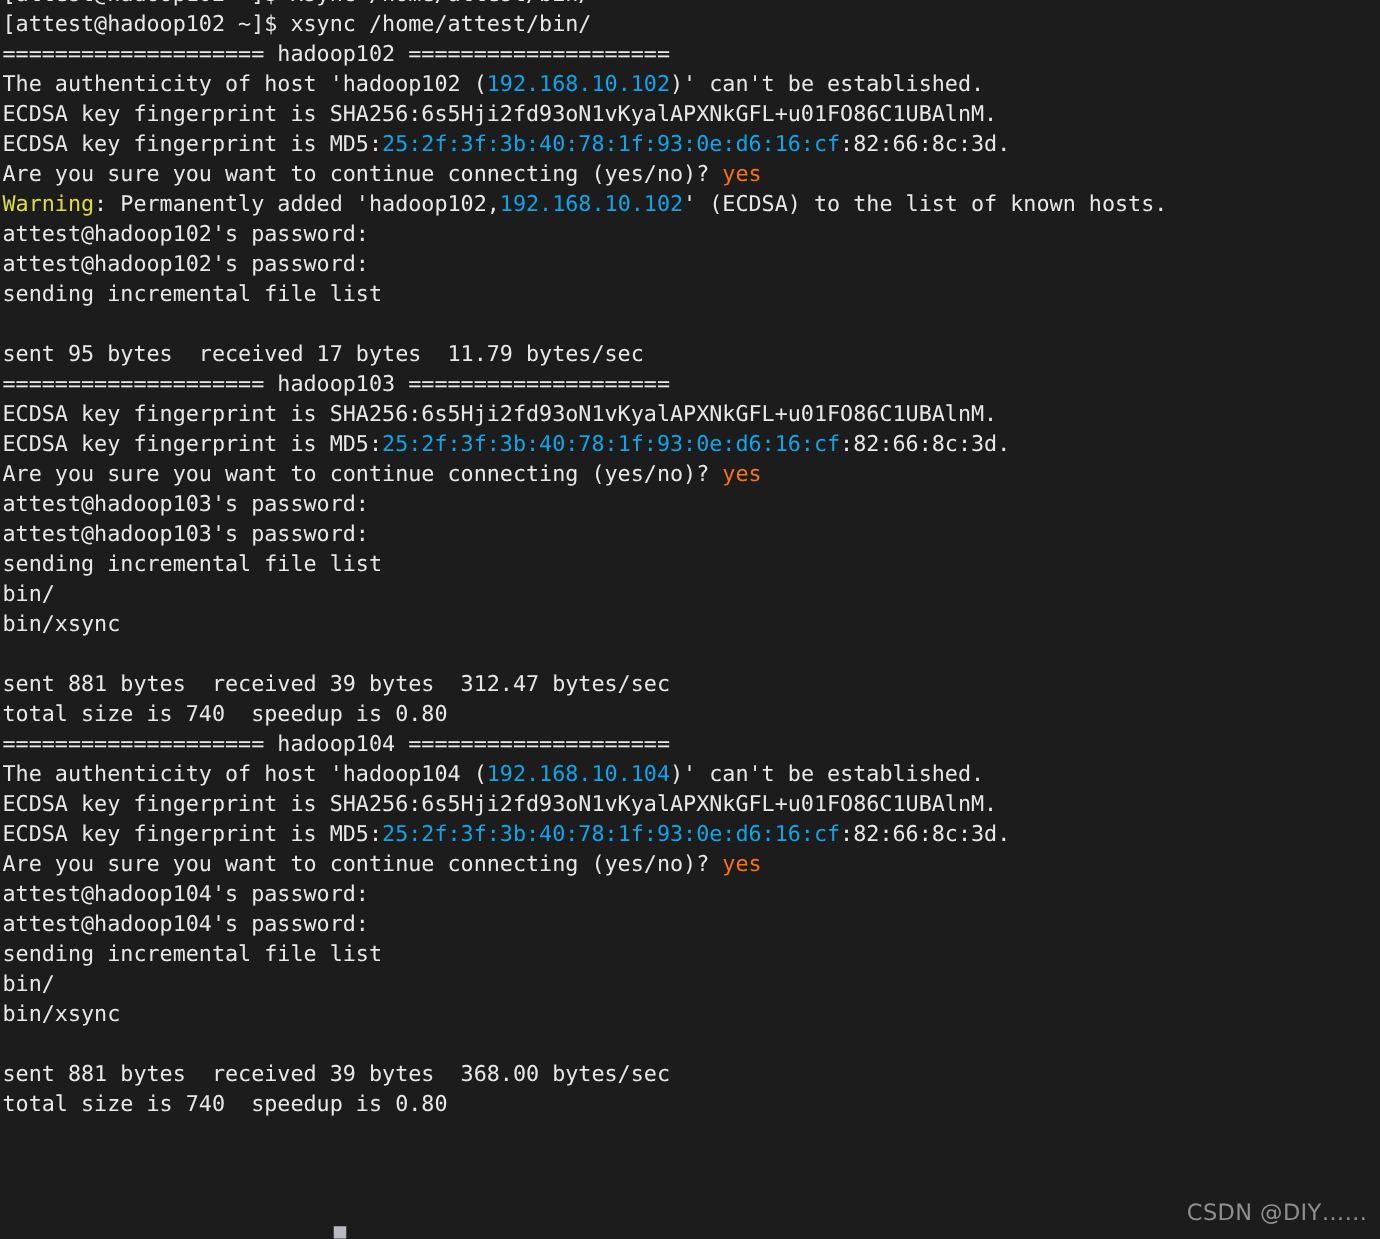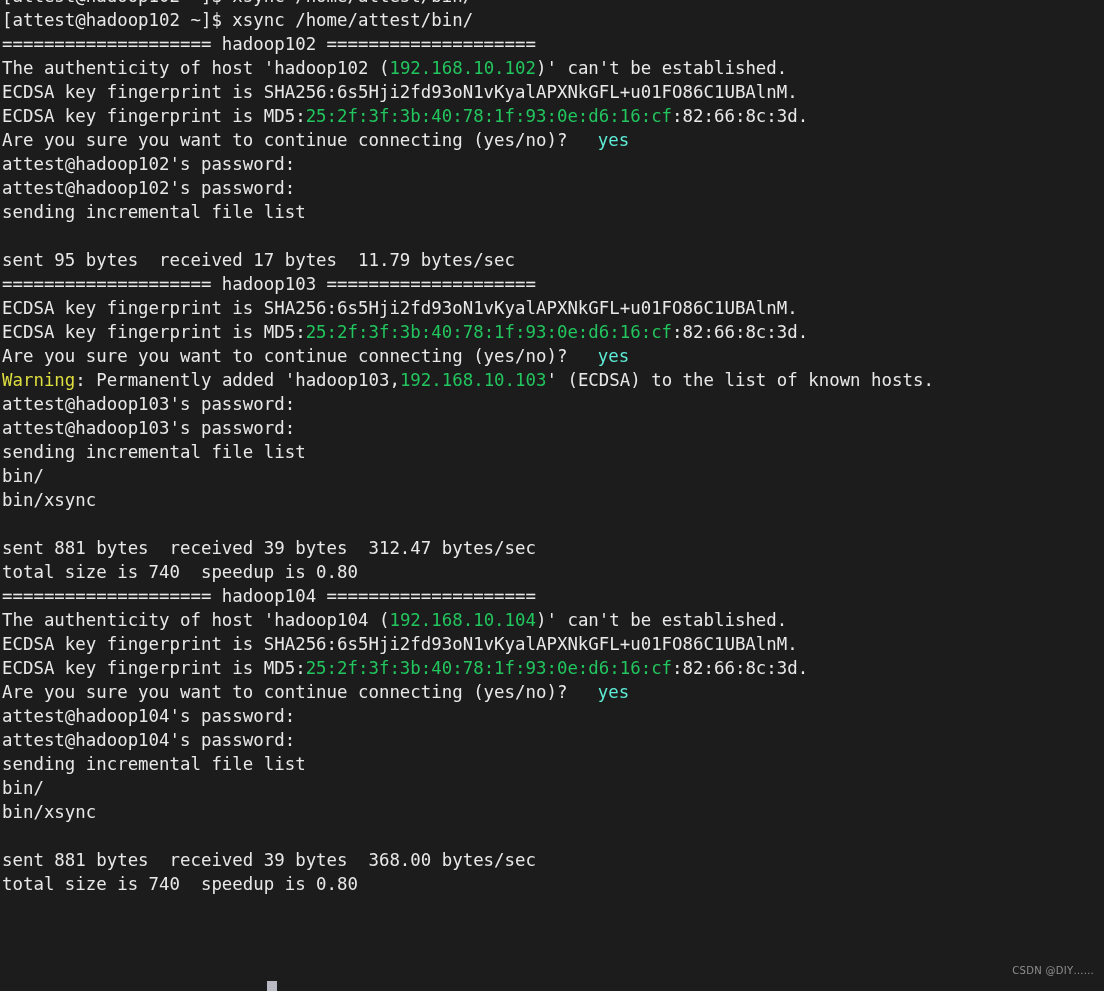--- a/index.html
+++ b/index.html
@@ -39,68 +39,68 @@
     white-space: pre;
     font-family: "DejaVu Sans Mono", "Liberation Mono", monospace;
     font-size: 17.4px;
     line-height: 24px;
     color: #e8e8e8;
   }
   .line.blank {
     height: 24px;
   }
   .fg-default { color: #e8e8e8; }
-  .fg-magenta { color: #22c55e; }
-  .fg-green   { color: #5eead4; margin-left: 20px; }
+  .fg-magenta { color: #0ea5e9; }
+  .fg-green   { color: #f97316; }
   .fg-yellow  { color: #dede3f; }
 
   
   #cursor {
     position: absolute;
     left: 267px;
     top: 981px;
     width: 10px;
     height: 10px;
     background: #b9b9c4;
   }
   #watermark {
     position: absolute;
     right: 10px;
     top: 963px;
     color: #8f8f8f;
     font-family: "DejaVu Sans", "Liberation Sans", sans-serif;
-    font-size: 10px;
+    font-size: 18px;
     line-height: 16px;
     letter-spacing: 0.3px;
     white-space: pre;
     user-select: none;
   }
 </style>
 </head>
 <body>
 
 <div id="terminal">
   <div id="screen">
       <div class="line"><span class="fg-default">[attest@hadoop102 ~]$ xsync /home/attest/bin/</span></div>
       <div class="line"><span class="fg-default">[attest@hadoop102 ~]$ xsync /home/attest/bin/</span></div>
       <div class="line"><span class="fg-default">==================== hadoop102 ====================</span></div>
       <div class="line"><span class="fg-default">The authenticity of host 'hadoop102 (</span><span class="fg-magenta">192.168.10.102</span><span class="fg-default">)' can't be established.</span></div>
       <div class="line"><span class="fg-default">ECDSA key fingerprint is SHA256:6s5Hji2fd93oN1vKyalAPXNkGFL+u01FO86C1UBAlnM.</span></div>
       <div class="line"><span class="fg-default">ECDSA key fingerprint is MD5:</span><span class="fg-magenta">25:2f:3f:3b:40:78:1f:93:0e:d6:16:cf</span><span class="fg-default">:82:66:8c:3d.</span></div>
       <div class="line"><span class="fg-default">Are you sure you want to continue connecting (yes/no)? </span><span class="fg-green">yes</span></div>
+      <div class="line"><span class="fg-yellow">Warning</span><span class="fg-default">: Permanently added 'hadoop102,</span><span class="fg-magenta">192.168.10.102</span><span class="fg-default">' (ECDSA) to the list of known hosts.</span></div>
       <div class="line"><span class="fg-default">attest@hadoop102's password:</span></div>
       <div class="line"><span class="fg-default">attest@hadoop102's password:</span></div>
       <div class="line"><span class="fg-default">sending incremental file list</span></div>
       <div class="line blank">&nbsp;</div>
       <div class="line"><span class="fg-default">sent 95 bytes  received 17 bytes  11.79 bytes/sec</span></div>
       <div class="line"><span class="fg-default">==================== hadoop103 ====================</span></div>
       <div class="line"><span class="fg-default">ECDSA key fingerprint is SHA256:6s5Hji2fd93oN1vKyalAPXNkGFL+u01FO86C1UBAlnM.</span></div>
       <div class="line"><span class="fg-default">ECDSA key fingerprint is MD5:</span><span class="fg-magenta">25:2f:3f:3b:40:78:1f:93:0e:d6:16:cf</span><span class="fg-default">:82:66:8c:3d.</span></div>
       <div class="line"><span class="fg-default">Are you sure you want to continue connecting (yes/no)? </span><span class="fg-green">yes</span></div>
-      <div class="line"><span class="fg-yellow">Warning</span><span class="fg-default">: Permanently added 'hadoop103,</span><span class="fg-magenta">192.168.10.103</span><span class="fg-default">' (ECDSA) to the list of known hosts.</span></div>
       <div class="line"><span class="fg-default">attest@hadoop103's password:</span></div>
       <div class="line"><span class="fg-default">attest@hadoop103's password:</span></div>
       <div class="line"><span class="fg-default">sending incremental file list</span></div>
       <div class="line"><span class="fg-default">bin/</span></div>
       <div class="line"><span class="fg-default">bin/xsync</span></div>
       <div class="line blank">&nbsp;</div>
       <div class="line"><span class="fg-default">sent 881 bytes  received 39 bytes  312.47 bytes/sec</span></div>
       <div class="line"><span class="fg-default">total size is 740  speedup is 0.80</span></div>
       <div class="line"><span class="fg-default">==================== hadoop104 ====================</span></div>
       <div class="line"><span class="fg-default">The authenticity of host 'hadoop104 (</span><span class="fg-magenta">192.168.10.104</span><span class="fg-default">)' can't be established.</span></div>

